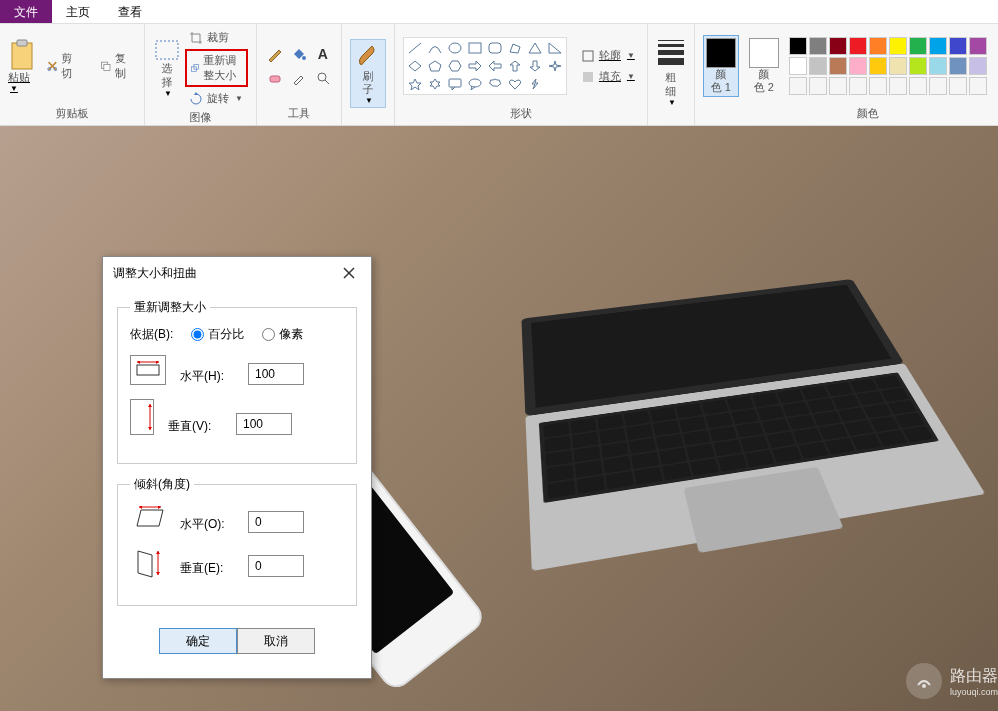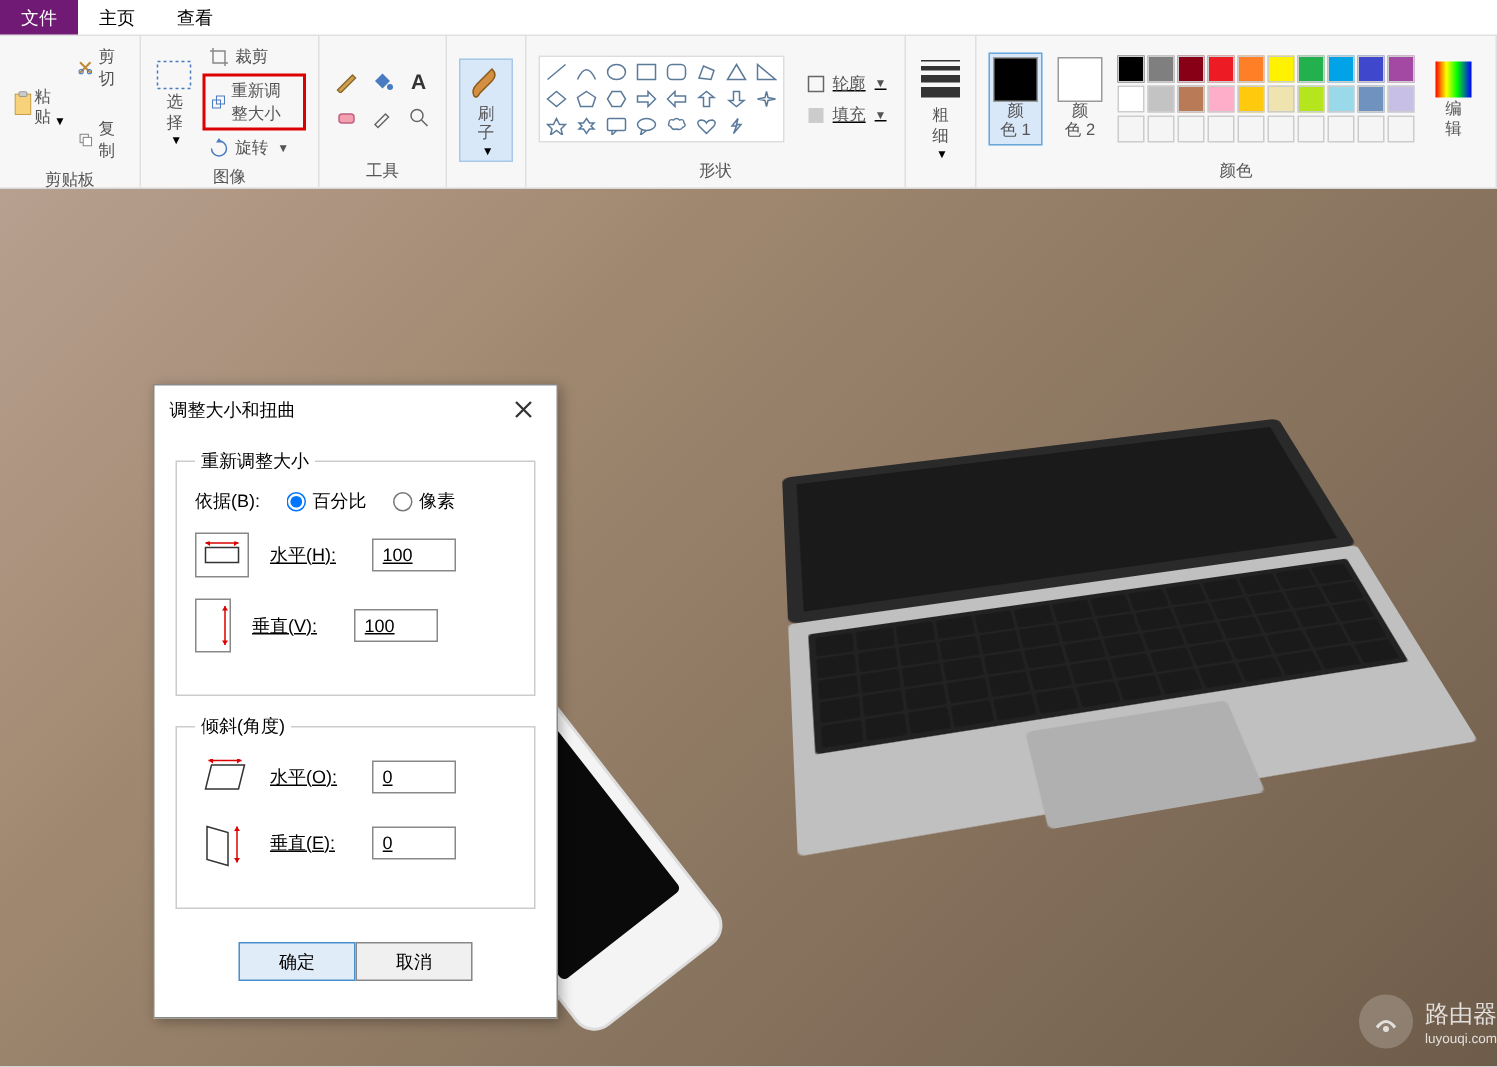--- a/index.html
+++ b/index.html
@@ -10,22 +10,22 @@
     .tab { padding: 4px 14px; cursor: pointer; font-size: 12px; }
     .tab.active { background: #701a75; color: #fff; font-family: Liberation Serif, serif; }
 
     
     .ribbon { display: flex; height: 102px; background: #f7f7f7; border-bottom: 1px solid #d8d8d8; }
     .group { display: flex; flex-direction: column; align-items: center; padding: 4px 8px; border-right: 1px solid #e0e0e0; }
     .group-body { flex: 1; display: flex; align-items: center; gap: 4px; }
     .group-label { font-size: 11px; color: #555; margin-top: 2px; }
 
     
-    .clipboard-big { display: flex; flex-direction: row; align-items: flex-end; width: 36px; }
-    .clipboard-side { display: flex; flex-direction: column; gap: 14px; }
+    .clipboard-big { display: flex; flex-direction: column; align-items: flex-start; width: 36px; text-decoration: underline; }
+    .clipboard-side { display: flex; flex-direction: row; gap: 14px; }
     .small-btn { display: flex; align-items: center; gap: 4px; padding: 2px 4px; font-size: 11px; color: #555; }
 
     
     .img-group-left { display: flex; flex-direction: column; align-items: center; width: 40px; }
     .img-group-right { display: flex; flex-direction: column; gap: 2px; }
     .resize-btn { border: 2px solid #d00; padding: 2px 4px; display: flex; align-items: center; gap: 4px; font-size: 11px; color: #555; }
 
     
     .tools-grid { display: grid; grid-template-columns: repeat(3, 20px); grid-template-rows: repeat(2, 20px); gap: 4px; }
     .tool-icon { width: 20px; height: 20px; display: flex; align-items: center; justify-content: center; }
@@ -72,21 +72,21 @@
 
     
     .dialog { position: absolute; left: 102px; top: 130px; width: 270px; background: #fff; border: 1px solid #888; box-shadow: 2px 2px 8px rgba(0,0,0,0.3); }
     .dialog-title { display: flex; justify-content: space-between; align-items: center; padding: 6px 10px; font-size: 12px; }
     .dialog-close { width: 24px; height: 20px; display: flex; align-items: center; justify-content: center; cursor: pointer; }
     .dialog-body { padding: 10px 14px; }
     .fieldset { border: 1px solid #ccc; padding: 10px 12px 14px; margin-bottom: 12px; }
     .fieldset legend { font-size: 12px; padding: 0 4px; }
     .radio-row { display: flex; align-items: center; gap: 18px; margin-bottom: 12px; font-size: 12px; }
     .radio-row label { display: flex; align-items: center; gap: 4px; }
-    .field-row { display: flex; align-items: center; gap: 14px; margin-bottom: 14px; text-decoration: underline; }
+    .field-row { display: flex; align-items: flex-end; gap: 14px; margin-bottom: 14px; }
     .field-icon { width: 36px; height: 30px; display: flex; align-items: center; justify-content: center; border: 1px solid #888; }
     .field-row label { width: 54px; font-size: 12px; }
     .field-row input[type=text] { width: 56px; height: 22px; border: 1px solid #888; text-align: left; padding: 0 6px; font-size: 12px; }
     .checkbox-row { display: flex; align-items: center; gap: 6px; font-size: 12px; }
     .dialog-buttons { display: flex; justify-content: center; gap: 0; padding: 10px 0 14px; }
     .dialog-buttons button { width: 78px; height: 26px; border: 1px solid #888; background: #f0f0f0; font-size: 12px; cursor: pointer; }
     .dialog-buttons button.primary { background: #e0ecf8; border-color: #4a90d0; }
 
     .dropdown-arrow { font-size: 8px; margin-left: 2px; }
     .big-icon-label { font-size: 11px; color: #555; text-align: center; line-height: 1.2; }

